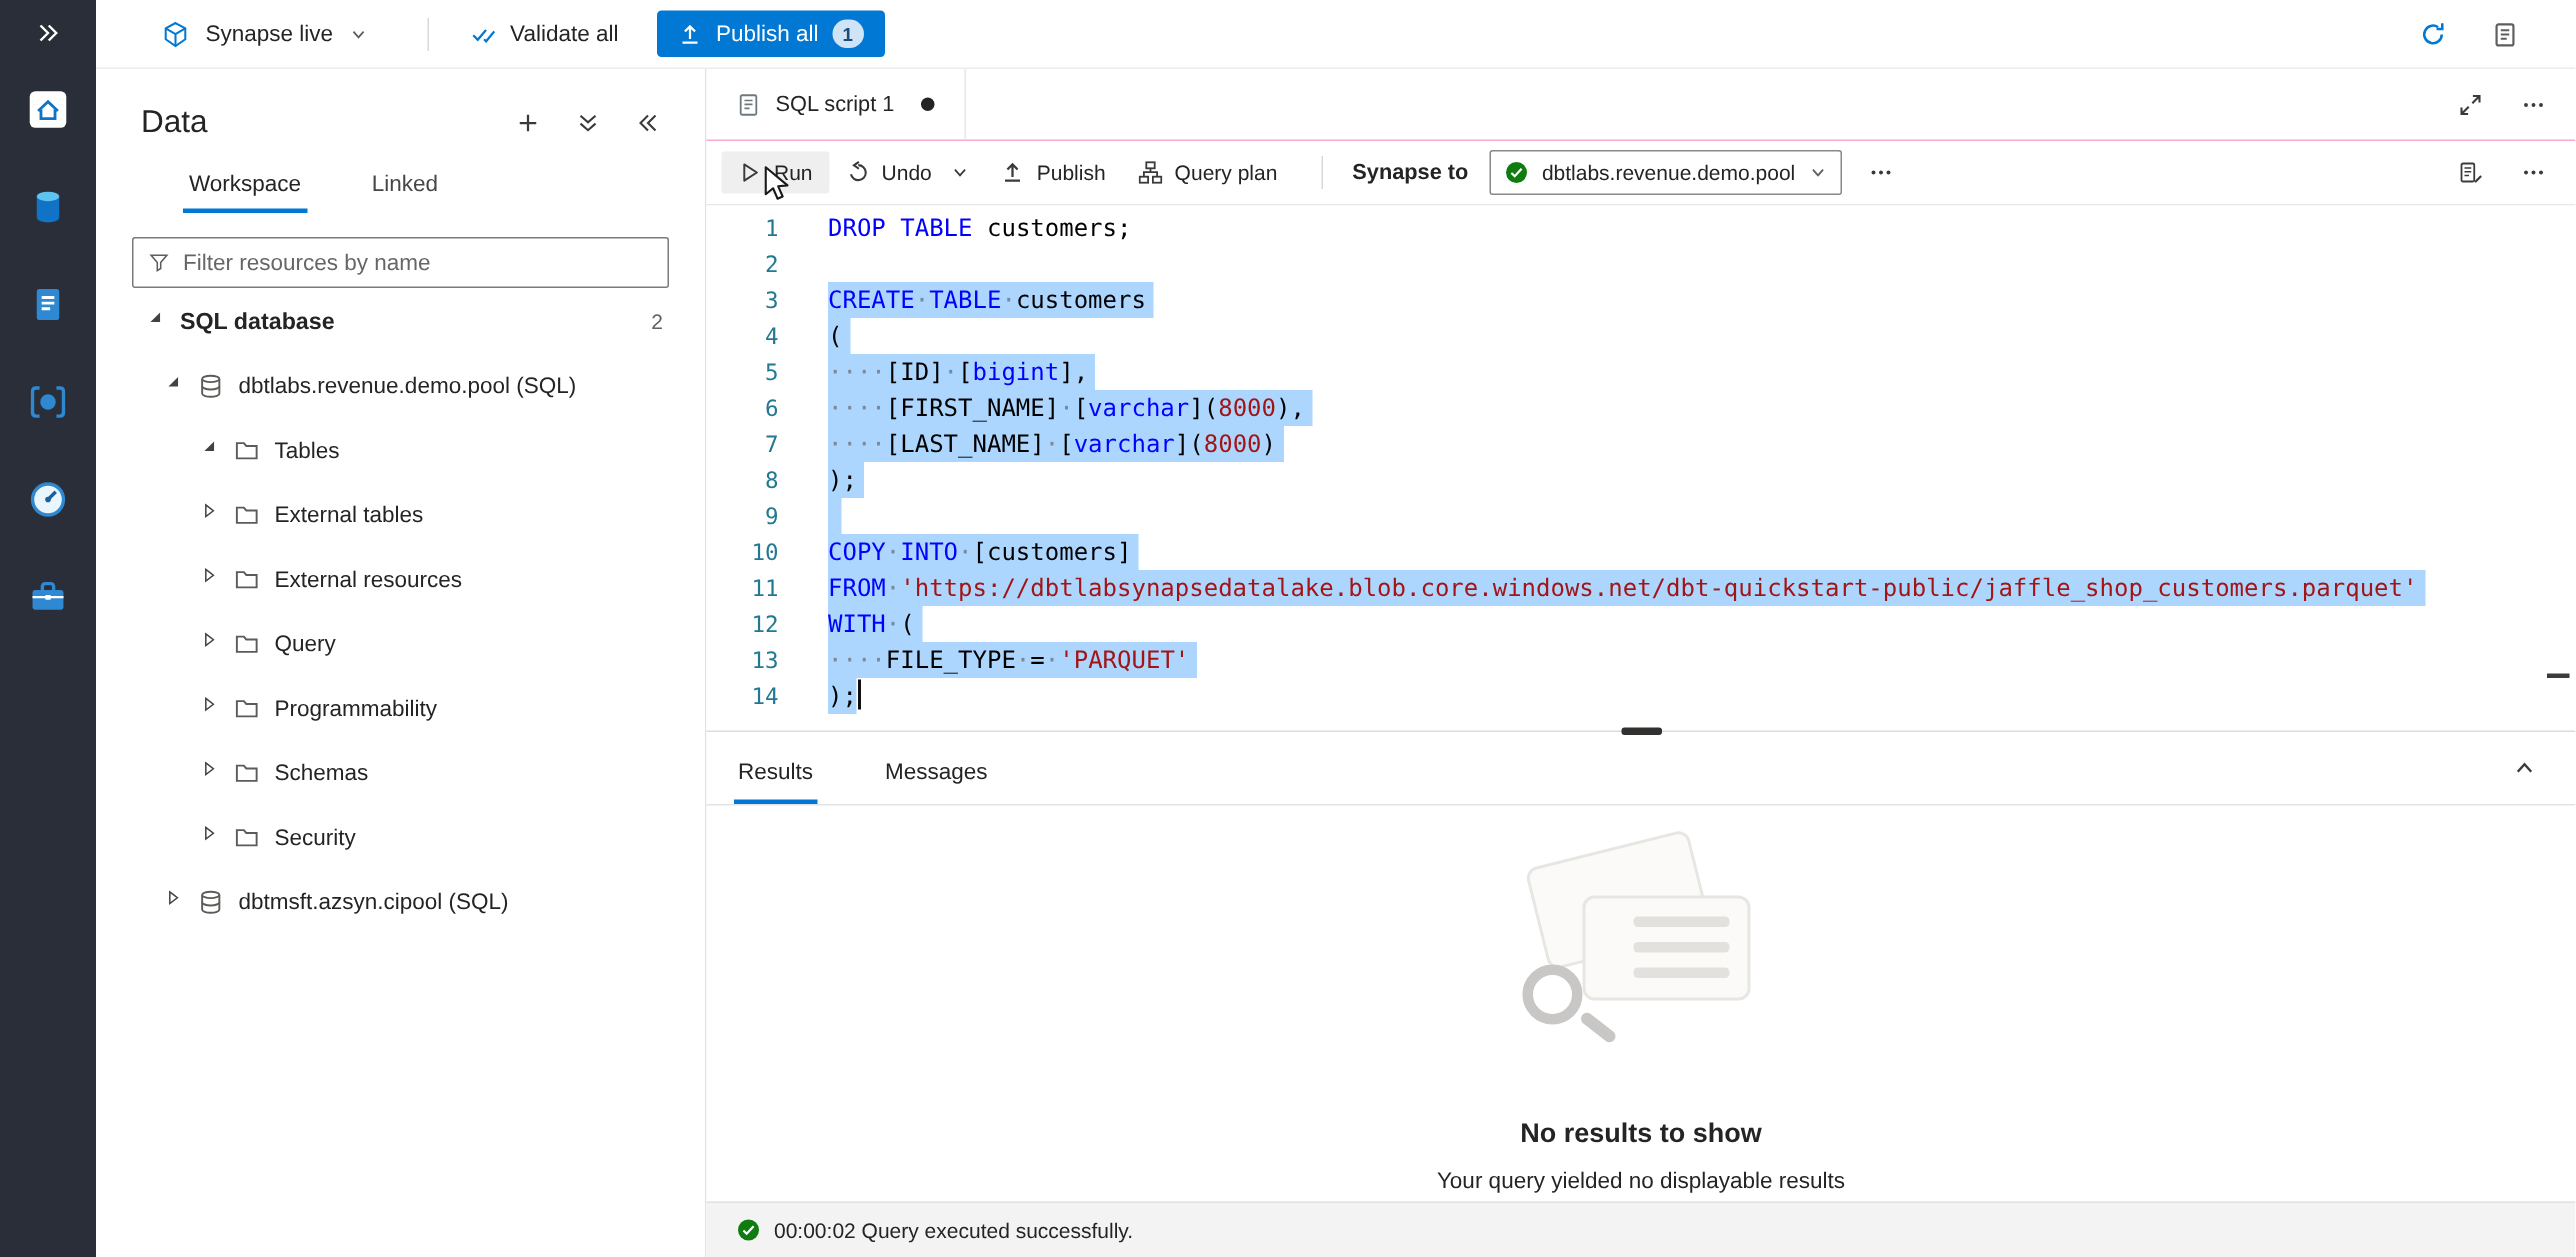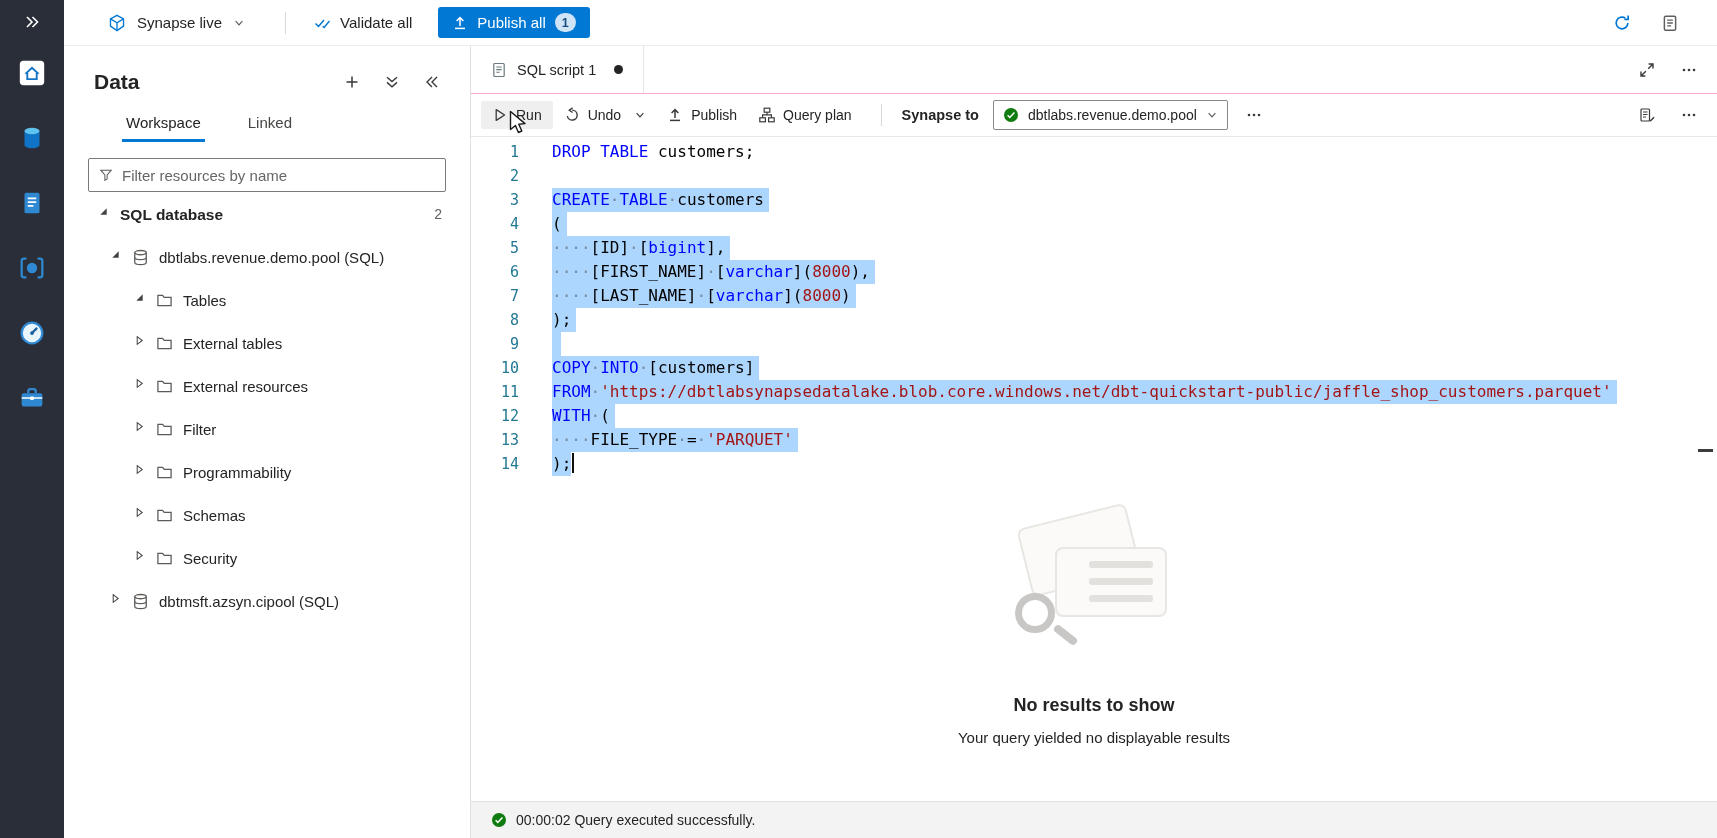--- a/index.html
+++ b/index.html
@@ -34,21 +34,21 @@
   .ic16 svg{width:16px;height:16px}.ic18 svg{width:18px;height:18px}
   .accent{color:var(--accent)}.gray{color:#5f5e5c}.dark{color:#3b3a39}.white{color:#fff}.steel{color:#69797e}
   .ibtn{cursor:pointer}
 
   
   .content{flex:1;display:flex;min-height:0}
 
   
   .data-panel{width:407px;flex:none;border-right:1px solid #e1e1e1;display:flex;flex-direction:column;background:#fff;overflow:hidden}
   .dp-head{display:flex;align-items:center;padding:24px 30px 2px 30px}
-  .dp-title{font-size:21px;font-weight:700;color:#242424}
+  .dp-title{font-size:21px;font-weight:400;color:#242424}
   .dp-actions{margin-left:auto;display:flex;gap:24px;color:#424242}
   .dp-tabs{display:flex;gap:39px;padding:10px 0 0 58px}
   .dp-tab{padding:8px 4px 11px;font-size:15px;color:#484644;cursor:pointer}
   .dp-tab.active{color:#242424;box-shadow:inset 0 -3px 0 var(--accent)}
   .filter-box{margin:16px 24px 8px 24px;display:flex;align-items:center;height:34px;border:1px solid #7a7a7a;
     padding:0 10px;gap:9px;background:#fff;border-radius:2px}
   .filter-input{border:none;outline:none;flex:1;font-size:15px;color:#242424;font-family:inherit}
   .filter-input::placeholder{color:#666}
   .tree{margin-top:6px;overflow:hidden}
   .tree-row{height:43px;display:flex;align-items:flex-start;padding-right:28px;cursor:pointer;white-space:nowrap}
@@ -338,21 +338,21 @@
               <span class="expander">
                 <svg viewBox="0 0 12 12">
                   <path d="M3.5 1.8L9 6l-5.5 4.2z" fill="none" stroke="currentColor" stroke-width="1.1"></path>
                 </svg>
               </span>
               <span class="node-icon">
                 <svg viewBox="0 0 16 16">
                   <path d="M1.8 3.2h4.4l1.5 1.8h6.5v7.8H1.8z" fill="none" stroke="currentColor" stroke-width="1.2"></path>
                 </svg>
               </span>
-              <span class="tree-label">Filter</span>
+              <span class="tree-label">Query</span>
             </div>
             <div class="tree-row lvl2">
               <span class="expander">
                 <svg viewBox="0 0 12 12">
                   <path d="M3.5 1.8L9 6l-5.5 4.2z" fill="none" stroke="currentColor" stroke-width="1.1"></path>
                 </svg>
               </span>
               <span class="node-icon">
                 <svg viewBox="0 0 16 16">
                   <path d="M1.8 3.2h4.4l1.5 1.8h6.5v7.8H1.8z" fill="none" stroke="currentColor" stroke-width="1.2"></path>
@@ -532,20 +532,34 @@
               <div class="ln">10</div>
               <div class="ln">11</div>
               <div class="ln">12</div>
               <div class="ln">13</div>
               <div class="ln">14</div>
             </div>
           <div class="code"><div class="code-line"><span class="seg"><span class="tk-kw">DROP</span><span class="tk-ws"> </span><span class="tk-kw">TABLE</span><span class="tk-ws"> </span><span class="tk-pl">customers;</span></span></div><div class="code-line"><span class="seg"></span></div><div class="code-line"><span class="seg sel"><span class="tk-kw">CREATE</span><span class="tk-ws wsdot">·</span><span class="tk-kw">TABLE</span><span class="tk-ws wsdot">·</span><span class="tk-pl">customers</span></span></div><div class="code-line"><span class="seg sel"><span class="tk-pl">(</span></span></div><div class="code-line"><span class="seg sel"><span class="tk-ws wsdot">····</span><span class="tk-pl">[ID]</span><span class="tk-ws wsdot">·</span><span class="tk-pl">[</span><span class="tk-kw">bigint</span><span class="tk-pl">],</span></span></div><div class="code-line"><span class="seg sel"><span class="tk-ws wsdot">····</span><span class="tk-pl">[FIRST_NAME]</span><span class="tk-ws wsdot">·</span><span class="tk-pl">[</span><span class="tk-kw">varchar</span><span class="tk-pl">]</span><span class="tk-pl">(</span><span class="tk-num">8000</span><span class="tk-pl">),</span></span></div><div class="code-line"><span class="seg sel"><span class="tk-ws wsdot">····</span><span class="tk-pl">[LAST_NAME]</span><span class="tk-ws wsdot">·</span><span class="tk-pl">[</span><span class="tk-kw">varchar</span><span class="tk-pl">]</span><span class="tk-pl">(</span><span class="tk-num">8000</span><span class="tk-pl">)</span></span></div><div class="code-line"><span class="seg sel"><span class="tk-pl">);</span></span></div><div class="code-line sel-empty"><span class="seg sel"></span></div><div class="code-line"><span class="seg sel"><span class="tk-kw">COPY</span><span class="tk-ws wsdot">·</span><span class="tk-kw">INTO</span><span class="tk-ws wsdot">·</span><span class="tk-pl">[customers]</span></span></div><div class="code-line"><span class="seg sel"><span class="tk-kw">FROM</span><span class="tk-ws wsdot">·</span><span class="tk-str">'https://dbtlabsynapsedatalake.blob.core.windows.net/dbt-quickstart-public/jaffle_shop_customers.parquet'</span></span></div><div class="code-line"><span class="seg sel"><span class="tk-kw">WITH</span><span class="tk-ws wsdot">·</span><span class="tk-pl">(</span></span></div><div class="code-line"><span class="seg sel"><span class="tk-ws wsdot">····</span><span class="tk-pl">FILE_TYPE</span><span class="tk-ws wsdot">·</span><span class="tk-pl">=</span><span class="tk-ws wsdot">·</span><span class="tk-str">'PARQUET'</span></span></div><div class="code-line caret-line"><span class="seg sel"><span class="tk-pl">);</span></span><span class="caret"></span></div></div>
           <div class="ruler-mark"></div>
         </div>
 
+        <div class="results-head">
+          <div class="splitter-handle"></div>
+          <div class="r-tab active">
+            <span>Results</span>
+          </div>
+          <div class="r-tab">
+            <span>Messages</span>
+          </div>
+          <span class="ic ic16 dark ibtn collapse-results">
+              <svg viewBox="0 0 16 16">
+                <path d="M3.5 10.5L8 5.5l4.5 5" fill="none" stroke="currentColor" stroke-width="1.6"></path>
+              </svg>
+            </span>
+        </div>
 
         <div class="results-body">
           <div class="illus">
             <div class="card back"></div>
             <div class="card front">
                 <i></i>
                 <i></i>
                 <i></i>
               </div>
             <div class="lens"></div>

